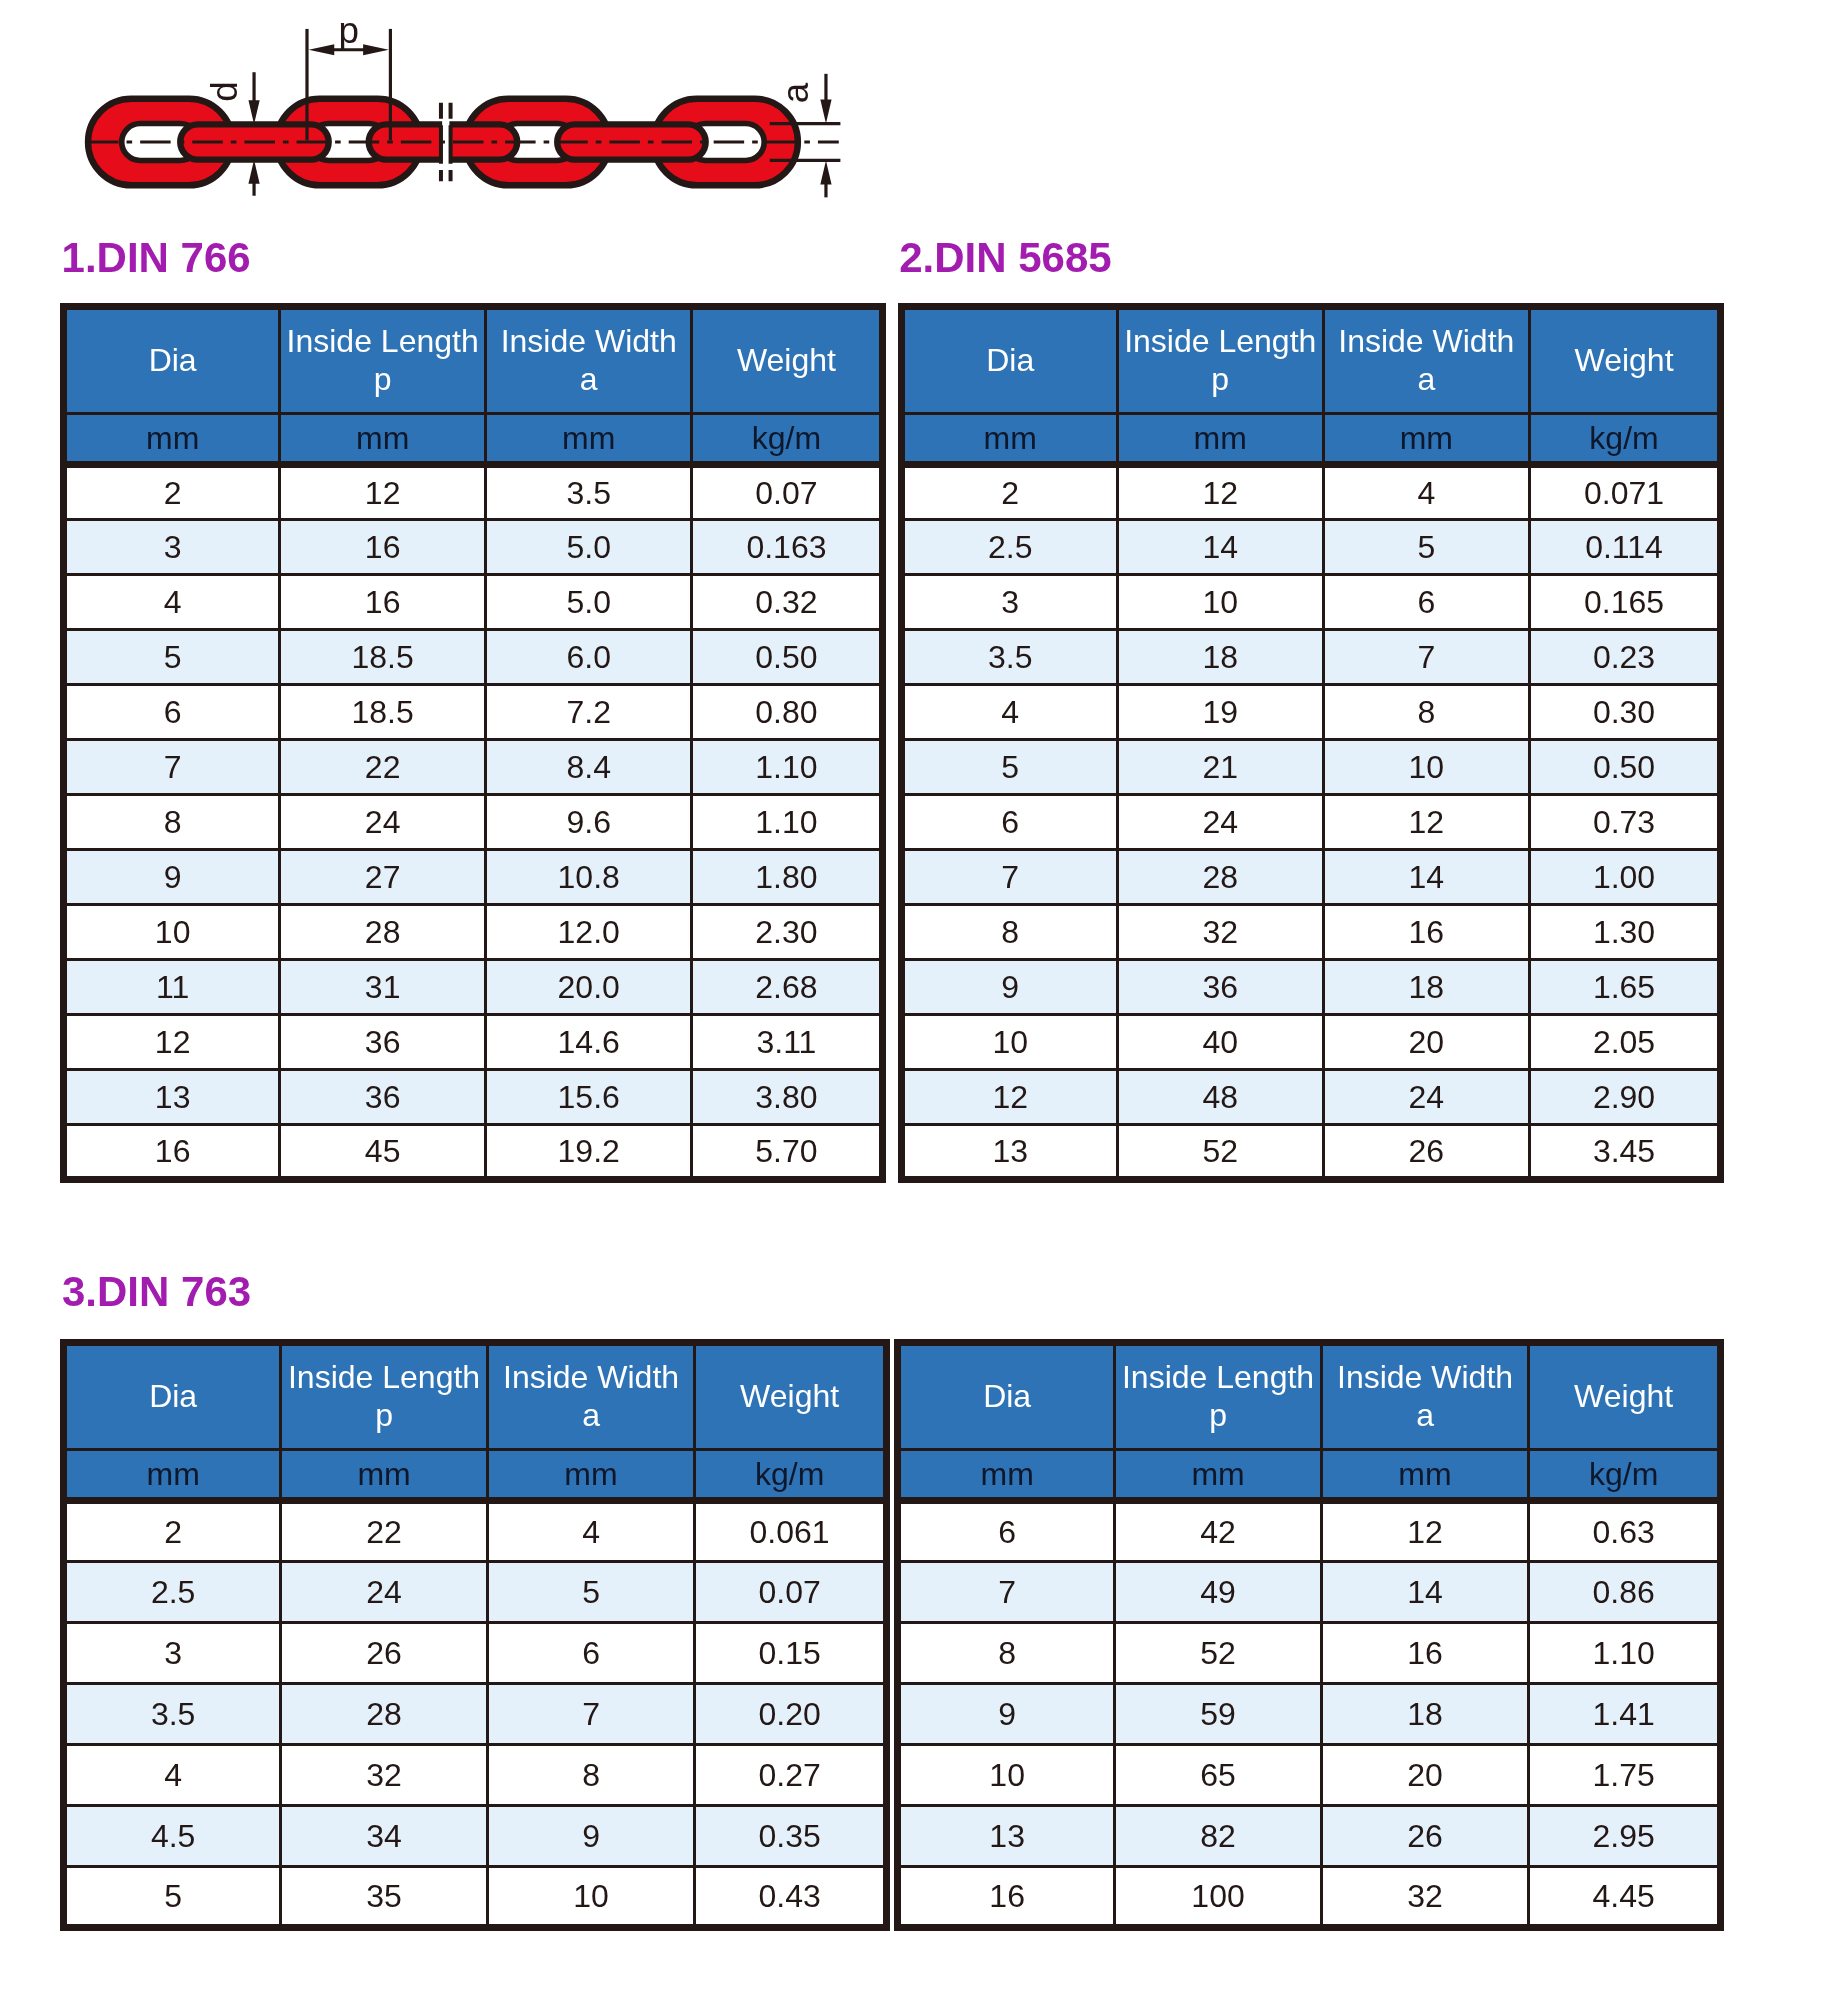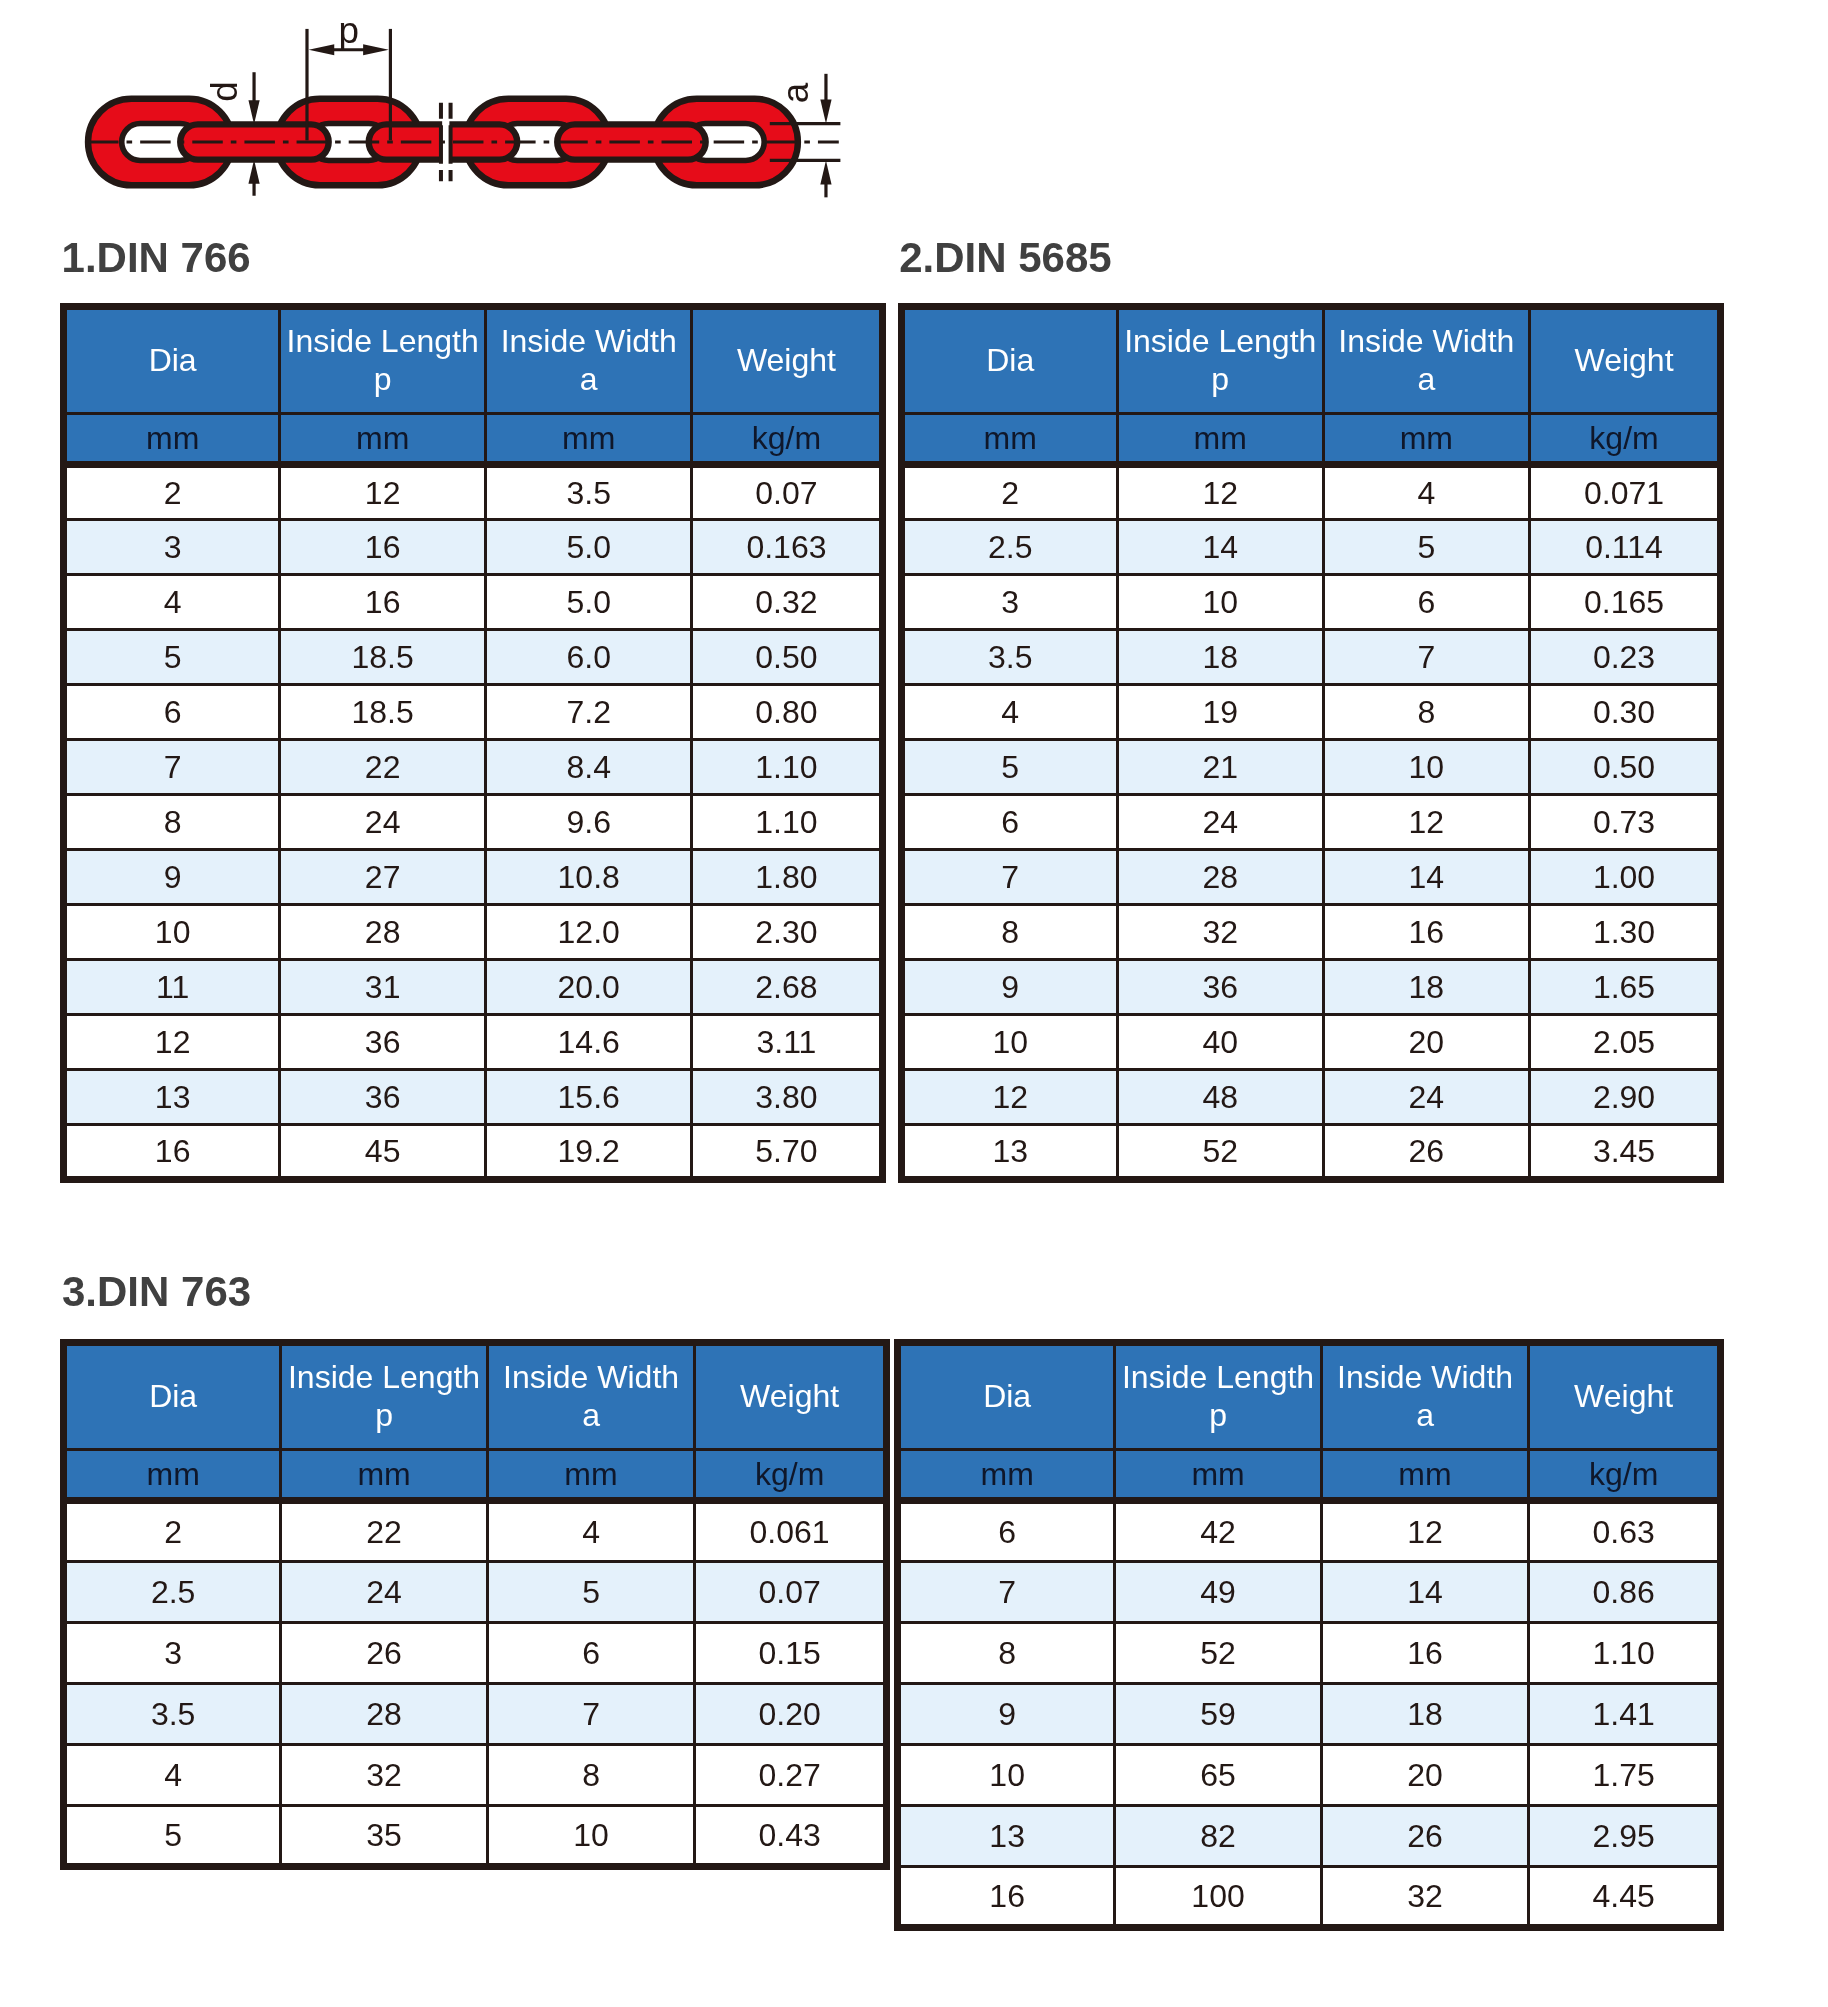--- a/index.html
+++ b/index.html
@@ -7,21 +7,21 @@
   body { font-family: "Liberation Sans", "DejaVu Sans", sans-serif; color: #231815; }
   .page { position: relative; width: 1829px; height: 2008px; background: #ffffff; overflow: hidden; }
 
   .chain-figure { margin: 8px 0 0 80px; width: 770px; }
 
   .tables-row { display: flex; margin-left: 60px; width: 1664px; }
   .tables-row.top { gap: 11.2px; margin-top: 35px; }
   .tables-row.bottom { gap: 4px; margin-top: 26px; }
   .table-col { flex: 1 1 0; min-width: 0; }
 
-  .section-title { font-size: 42px; font-weight: bold; color: #404040; line-height: 1.0;
+  .section-title { font-size: 42px; font-weight: bold; color: #a21caf; line-height: 1.0;
                    letter-spacing: 0px; margin: 0 0 24px 1.6px; }
   .section-title.third { margin: 88px 8px 0 62px; }
 
   table.spec { width: 100%; border-collapse: collapse; table-layout: fixed;
                border: 7.2px solid #231815; background: #ffffff; }
   table.spec col.c1 { width: 26.4%; }
   table.spec col.c2 { width: 25.1%; }
   table.spec col.c3 { width: 25.2%; }
   table.spec col.c4 { width: 23.3%; }
   table.spec th, table.spec td { border: 3.2px solid #231815; text-align: center; vertical-align: middle; }
@@ -400,20 +400,26 @@
               <td>28</td>
               <td>7</td>
               <td>0.20</td>
             </tr>
             <tr>
               <td>4</td>
               <td>32</td>
               <td>8</td>
               <td>0.27</td>
             </tr>
+            <tr class="alt">
+              <td>4.5</td>
+              <td>34</td>
+              <td>9</td>
+              <td>0.35</td>
+            </tr>
             <tr>
               <td>5</td>
               <td>35</td>
               <td>10</td>
               <td>0.43</td>
             </tr>
           </tbody>
         </table>
     </div>
     <div class="table-col">

